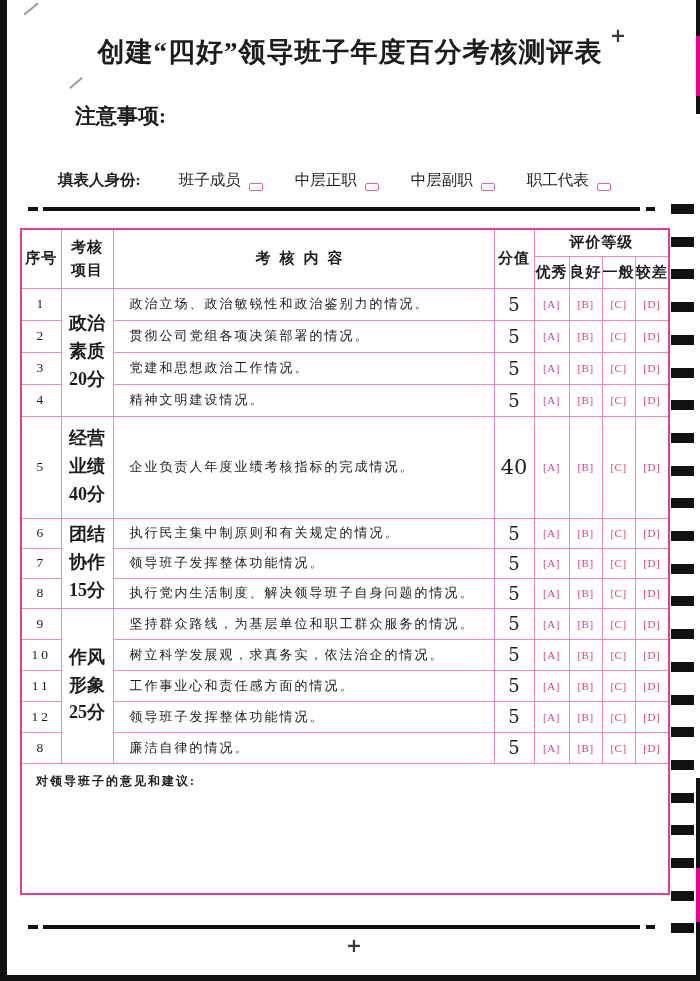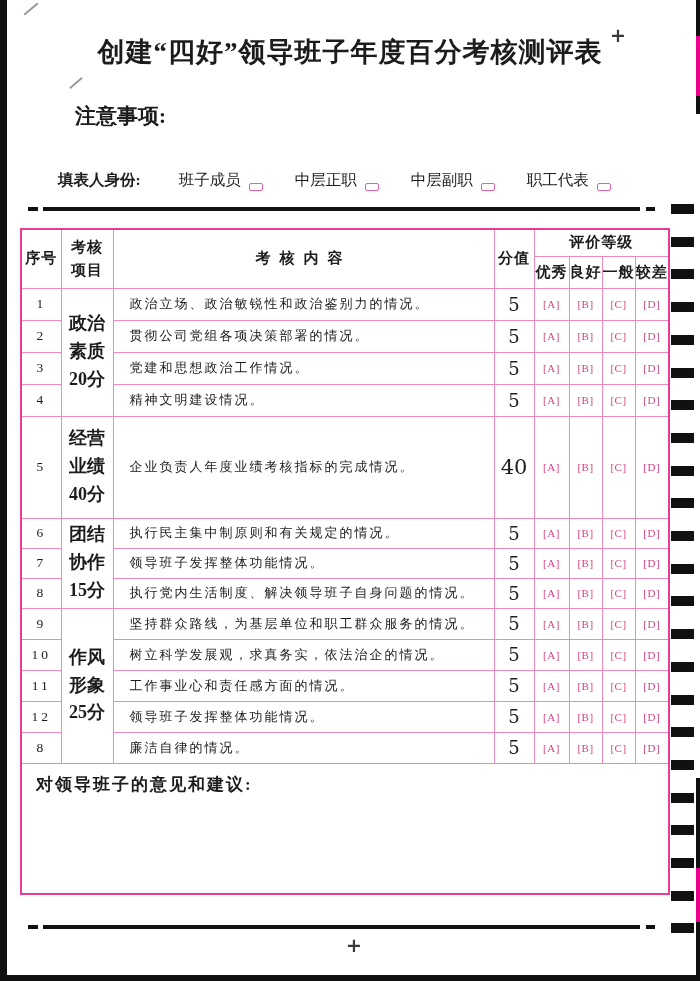--- a/index.html
+++ b/index.html
@@ -60,21 +60,21 @@
   td.th{font-weight:bold;font-size:15px;letter-spacing:1px;}
   td.th-content{letter-spacing:9px;}
   td.th-cat,td.cat{white-space:pre-line;line-height:1.55;}
   td.cat{font-weight:bold;font-size:18px;}
   td.content{text-align:left;padding-left:16px;letter-spacing:2px;}
   td.score{font-size:18px;font-family:"DejaVu Serif",serif;}
   td.score40{font-size:21px;}
   td.seq{letter-spacing:3px;font-size:13.5px;}
   td.opt{color:var(--c-opt);font-size:11px;letter-spacing:0.5px;}
   td.comments{text-align:left;vertical-align:top;padding:9px 0 0 14px;
-    font-weight:bold;font-size:17px;letter-spacing:2px;margin-top:48px;}
+    font-weight:bold;font-size:12px;letter-spacing:2px;margin-top:48px;}
   tr.rhdr1 td{height:27px;}
   tr.rhdr2 td{height:32px;}
   tr.rh33 td{height:32px;}
   tr.rh103 td{height:102px;}
   tr.rh31 td{height:30px;}
   tr.rh32 td{height:31px;}
   tr.rcom td{height:131px;}
 </style>
 </head>
 <body>

